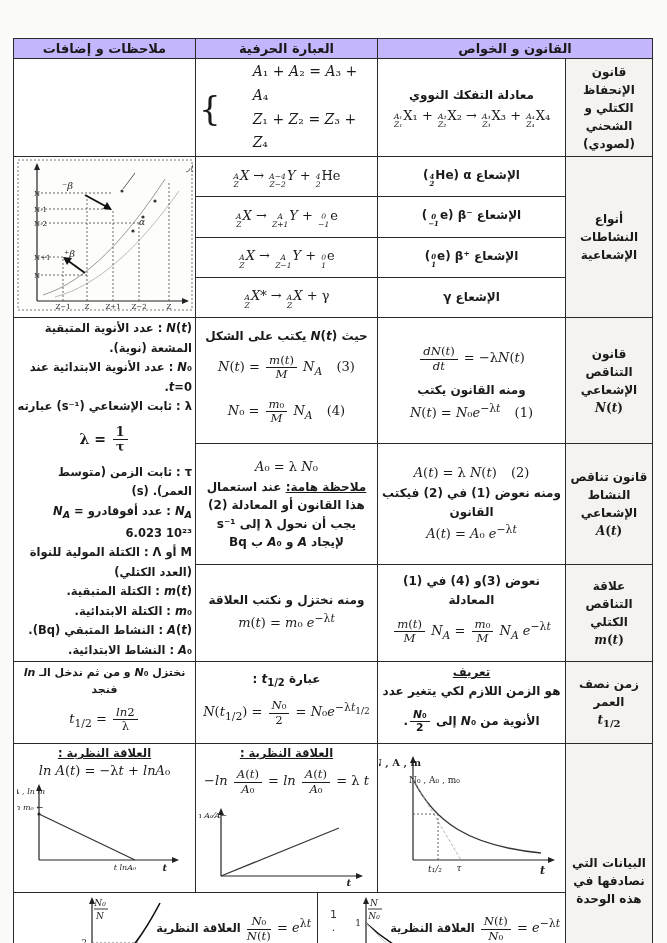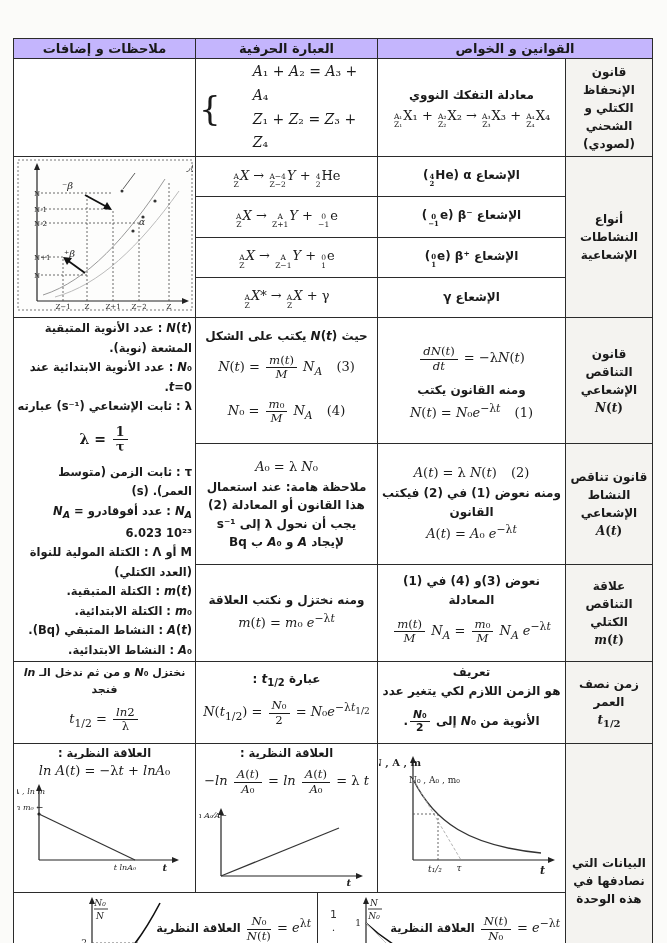--- a/index.html
+++ b/index.html
@@ -33,22 +33,22 @@
   .arab{font-size:12px;font-weight:bold;text-align:center;line-height:1.55;}
   .arab-r{font-size:11.5px;font-weight:bold;text-align:right;line-height:1.7;padding:2px 4px;}
   .math{
     direction:ltr;text-align:center;font-family:"DejaVu Serif",serif;
     font-size:14px;line-height:1.7;unicode-bidi:isolate;
   }
   .math i{font-family:"DejaVu Serif",serif;}
   .small-math{font-size:13px;}
   .fr{display:inline-flex;flex-direction:column;vertical-align:middle;text-align:center;line-height:1.15;margin:8px 2px;font-size:0.9em;justify-content:flex-end;}
   .fr>span:first-child{border-bottom:1px solid #1a1a1a;padding:0 3px;}
-  .nu{display:inline-flex;flex-direction:column;font-size:0.58em;line-height:1.05;vertical-align:0.05em;text-align:center;margin:0 1px;font-family:"DejaVu Serif",serif;}
-  .u{}
+  .nu{display:inline-flex;flex-direction:column;font-size:0.58em;line-height:1.05;vertical-align:0.05em;text-align:center;margin:0 1px;font-style:italic;font-family:"DejaVu Serif",serif;}
+  .u{text-decoration:underline;}
   .eqnum{margin-left:10px;}
   .gtitle{font-size:11.5px;font-weight:bold;text-align:center;}
   svg text{font-family:"DejaVu Serif",serif;fill:#1f1f1f;}
   .panelrow{display:flex;direction:ltr;height:100%;}
   .panel{position:relative;flex:1;}
   .panel.right-sep{border-left:1.5px solid #2b2b2b;}
   .overlay-f{position:absolute;direction:rtl;font-size:11.5px;font-weight:bold;white-space:nowrap;}
   .overlay-f .math{display:inline-block;font-size:13px;font-weight:normal;}
   .pagemark{position:absolute;left:330px;top:908px;font-size:11px;color:#333;text-align:center;line-height:1.2;}
 </style>
@@ -59,21 +59,21 @@
 <table class="main" dir="rtl">
   <colgroup>
     <col style="width:87px">
         <col style="width:188px">
         <col style="width:182px">
         <col style="width:182px">
   </colgroup>
 
   <tbody>
         <tr style="height:20px">
-    <td class="hdr" colspan="2">القوانين و الخواص</td>
+    <td class="hdr" colspan="2">القانون و الخواص</td>
     <td class="hdr">العبارة الحرفية</td>
     <td class="hdr">ملاحظات و إضافات</td>
   </tr>
 
   <tr style="height:97px">
     <td class="labelcell">قانون الإنحفاظ الكتلي و الشحني (لصودي)</td>
     <td>
       <div class="arab">معادلة التفكك النووي</div>
       <div class="math small-math"><span class="nu">
                 <span>A₁</span>

